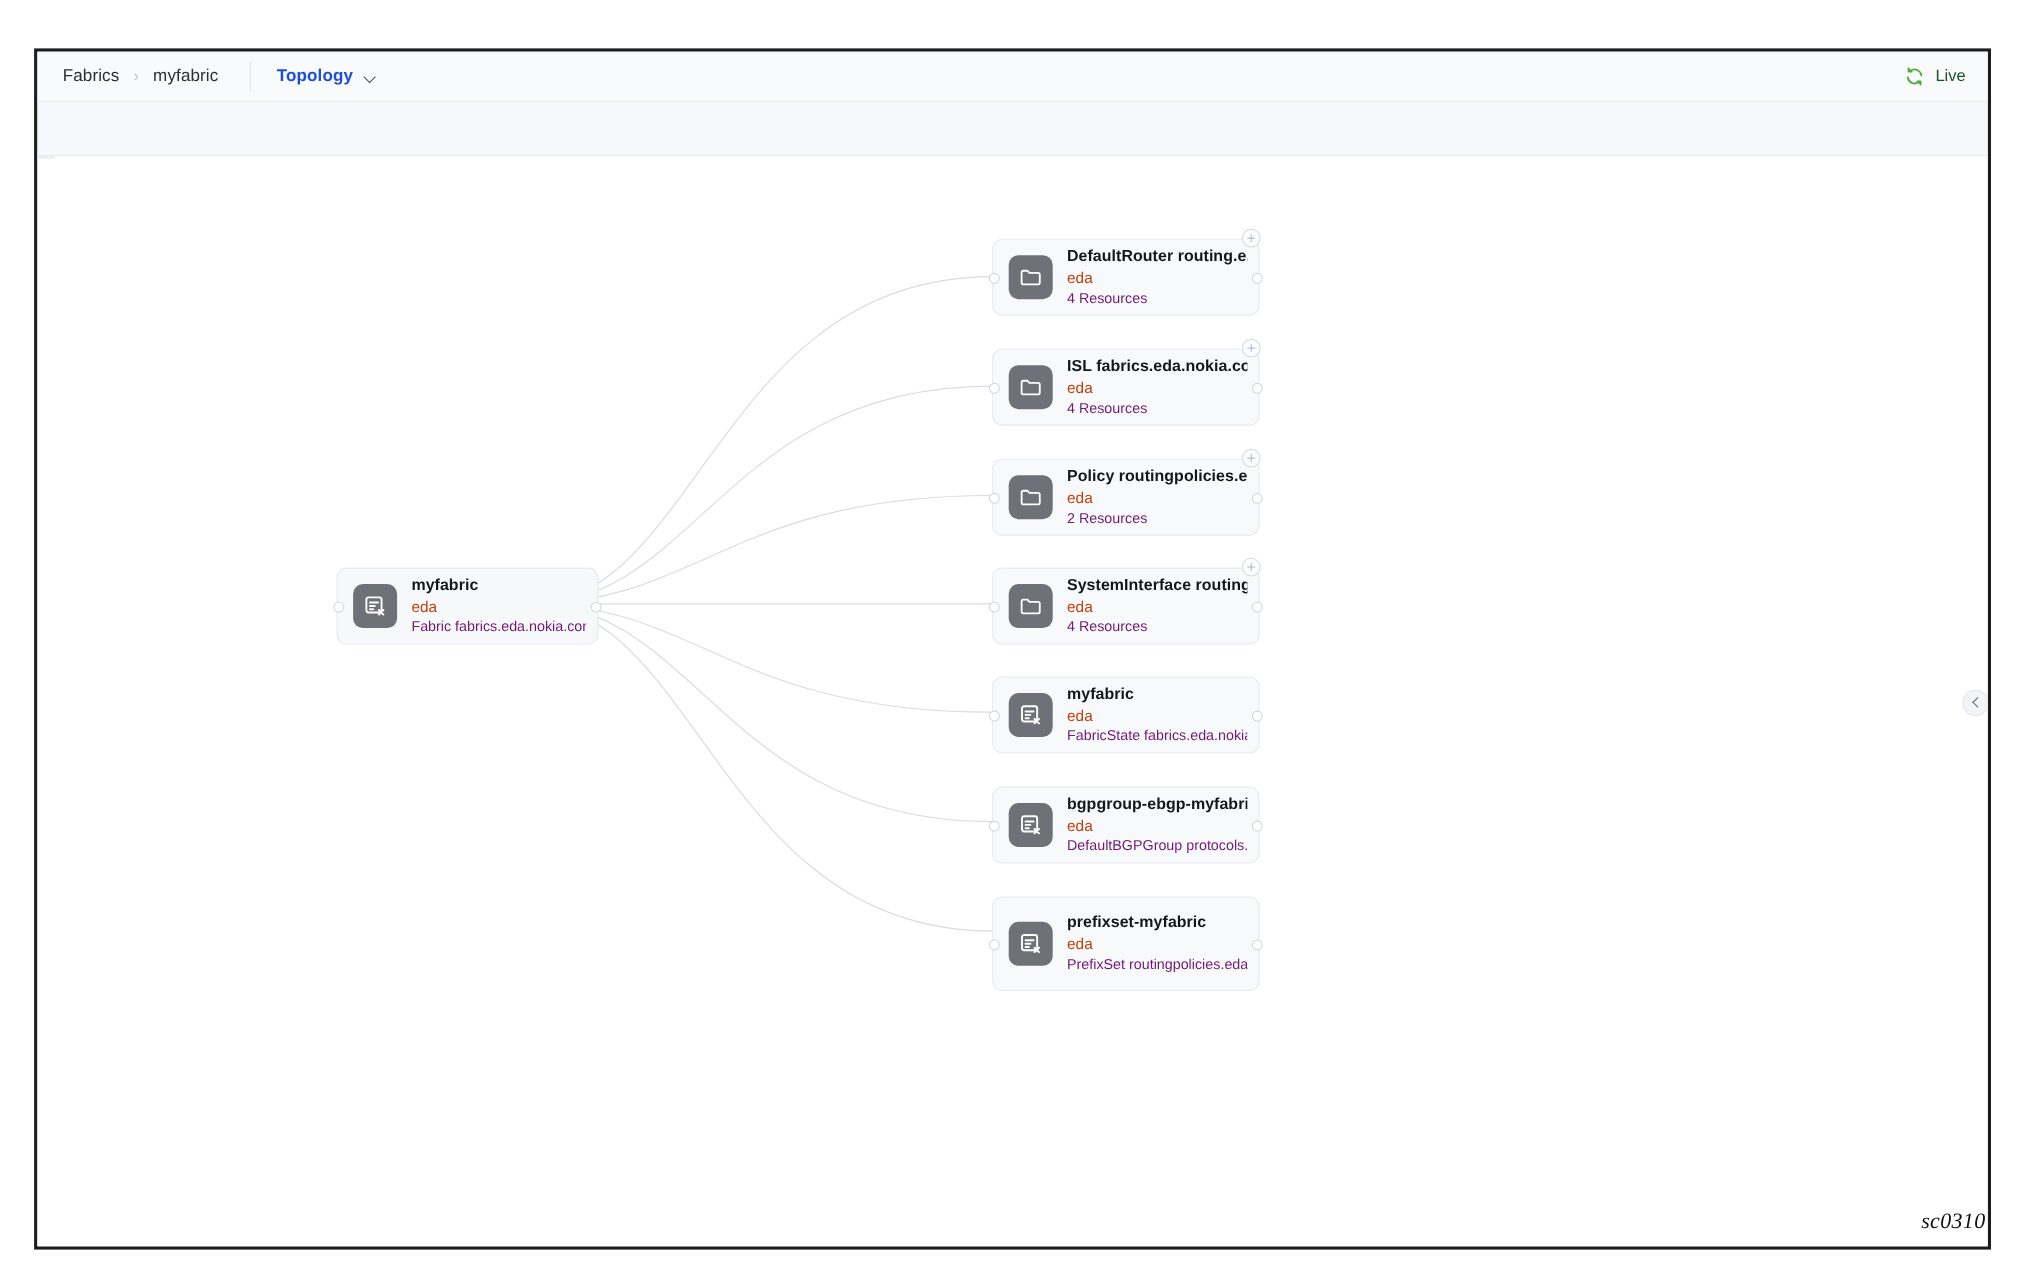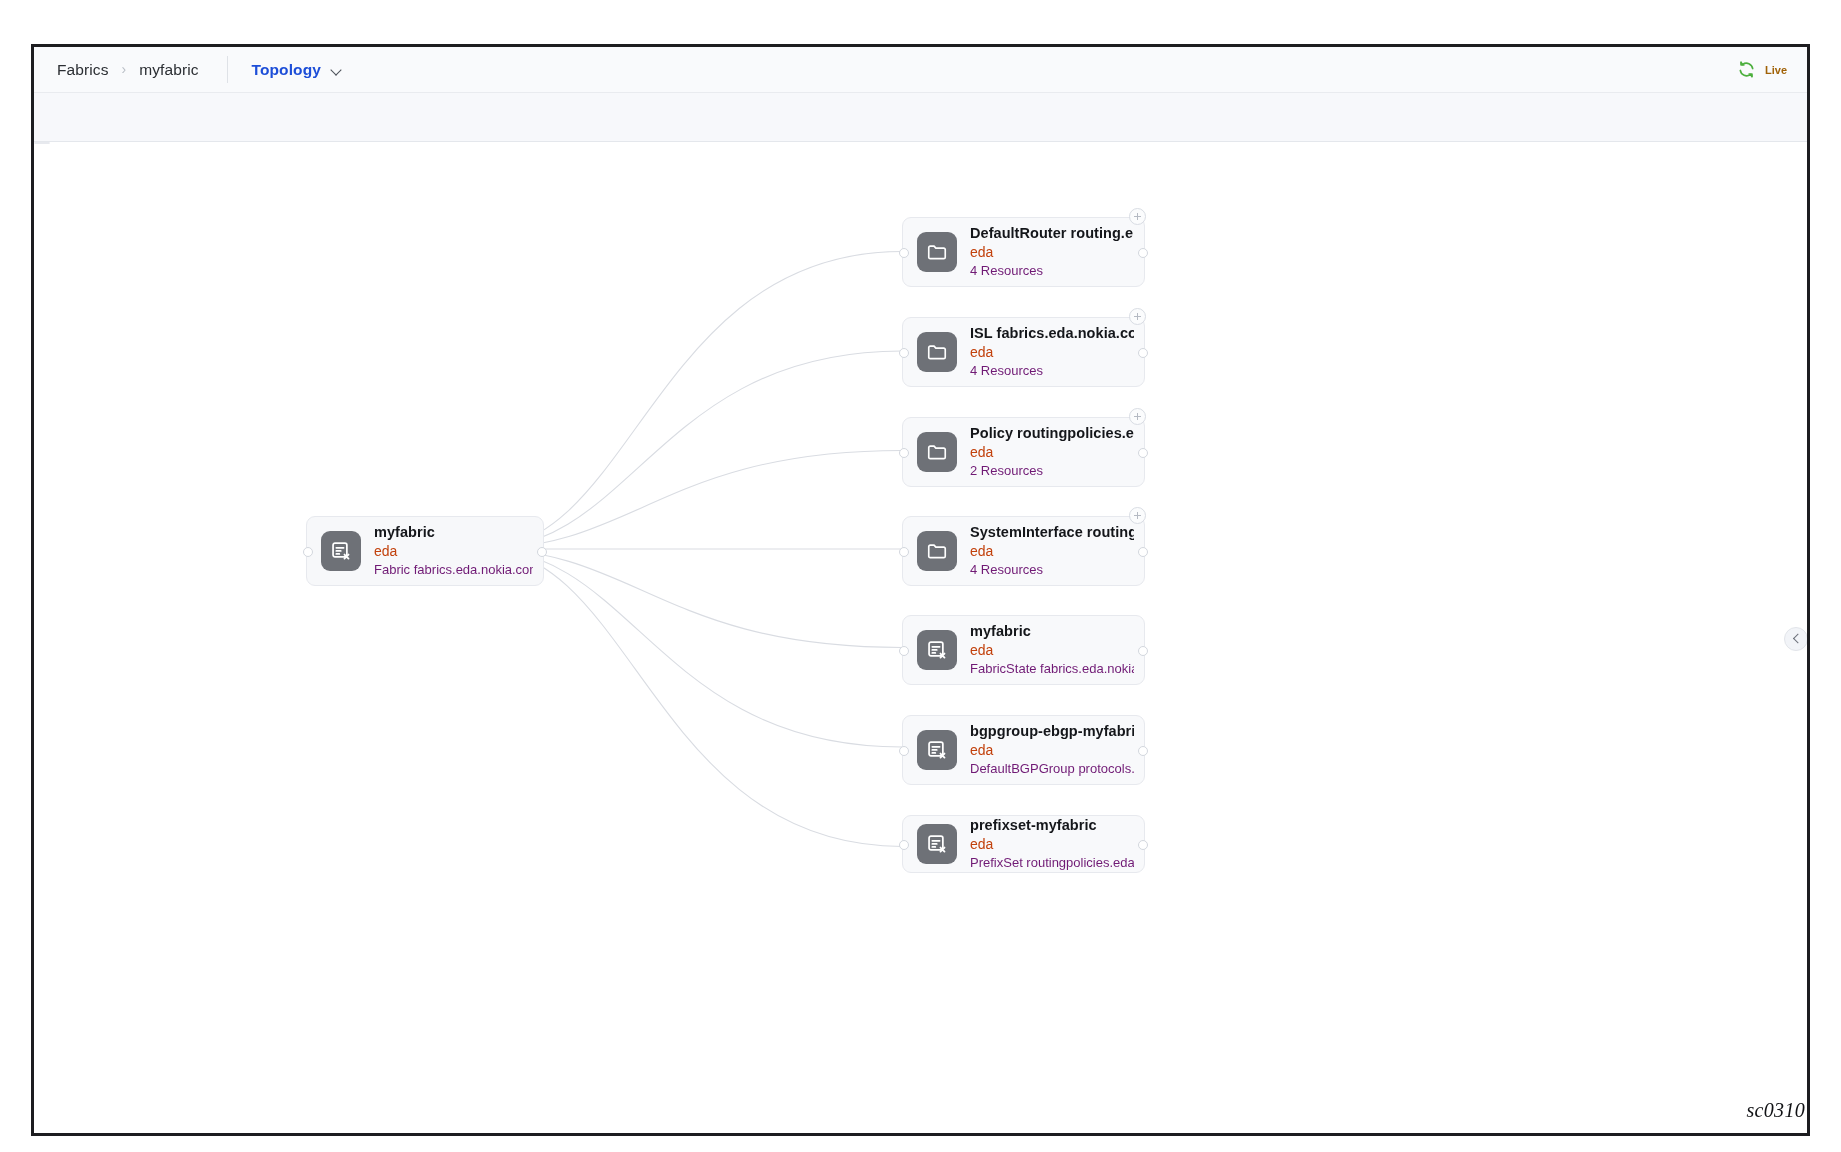--- a/index.html
+++ b/index.html
@@ -88,23 +88,23 @@
     transform: rotate(45deg);
   }
   #topbar-spacer { flex: 1; }
   #live-indicator {
     display: flex;
     align-items: center;
     gap: 9px;
     cursor: pointer;
   }
   #live-indicator .lbl {
-    font-size: 11px;
-    color: #a16207;
-    font-weight: 700;
+    font-size: 15px;
+    color: #14532d;
+    font-weight: 400;
   }
 
   
   #toolbar {
     height: 48px;
     min-height: 48px;
     background: #f7f8fb;
     border-bottom: 1px solid #e4e7ec;
   }
 
@@ -418,21 +418,21 @@
             </svg>
           </div>
           <div class="node-text">
             <div class="node-title">bgpgroup-ebgp-myfabric</div>
             <div class="node-sub">eda</div>
             <div class="node-meta">DefaultBGPGroup protocols.e...</div>
           </div>
           <span class="port left"></span>
           <span class="port right"></span>
         </div>
-        <div class="node" style="left: 868px; top: 673px; width: 243px; height: 58px;">
+        <div class="node" style="left: 868px; top: 673px; width: 243px; height: 86px;">
           <div class="node-icon">
             <svg width="23" height="23" viewBox="0 0 24 24" fill="none">
               <rect x="3.2" y="3.2" width="14.4" height="14.4" rx="2" stroke="#ffffff" stroke-width="1.8"></rect>
               <path d="M6.6 8.1h7.6" stroke="#ffffff" stroke-width="1.8" stroke-linecap="round"></path>
               <path d="M6.6 11.4h4.6" stroke="#ffffff" stroke-width="1.8" stroke-linecap="round"></path>
               <path d="M6.6 14.5h3.1" stroke="#ffffff" stroke-width="1.8" stroke-linecap="round"></path>
               <path d="M15.1 15.2l4.2 4.2M19.3 15.2l-4.2 4.2" stroke="#ffffff" stroke-width="1.9" stroke-linecap="round"></path>
             </svg>
           </div>
           <div class="node-text">

